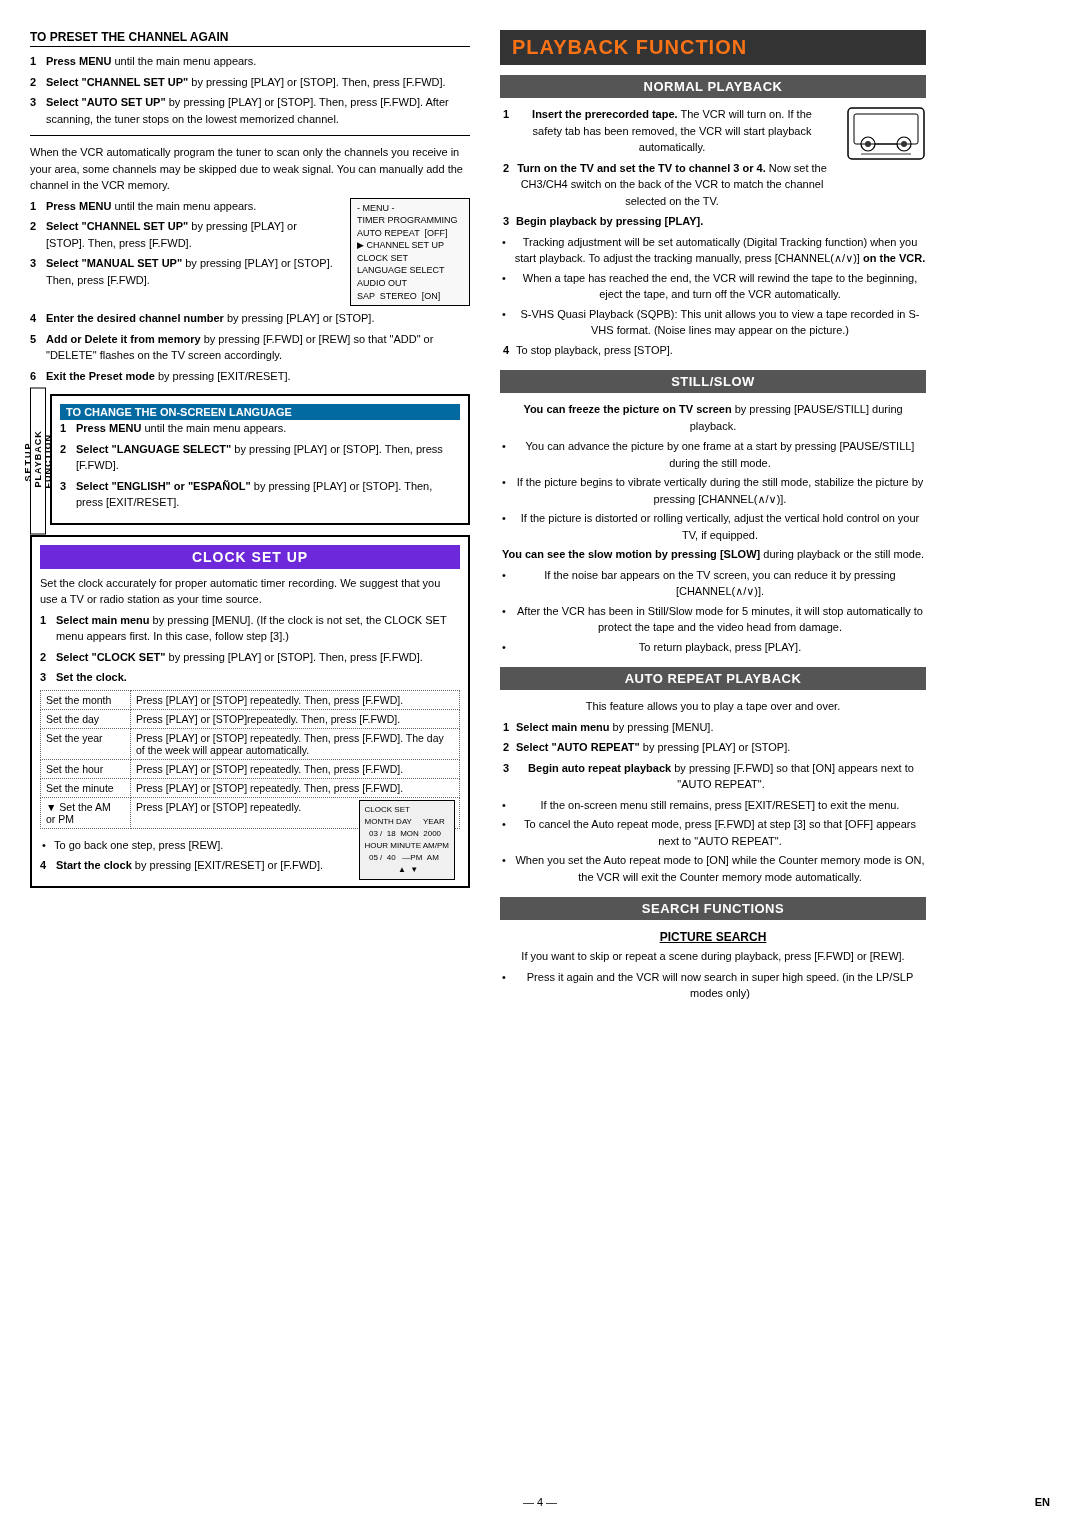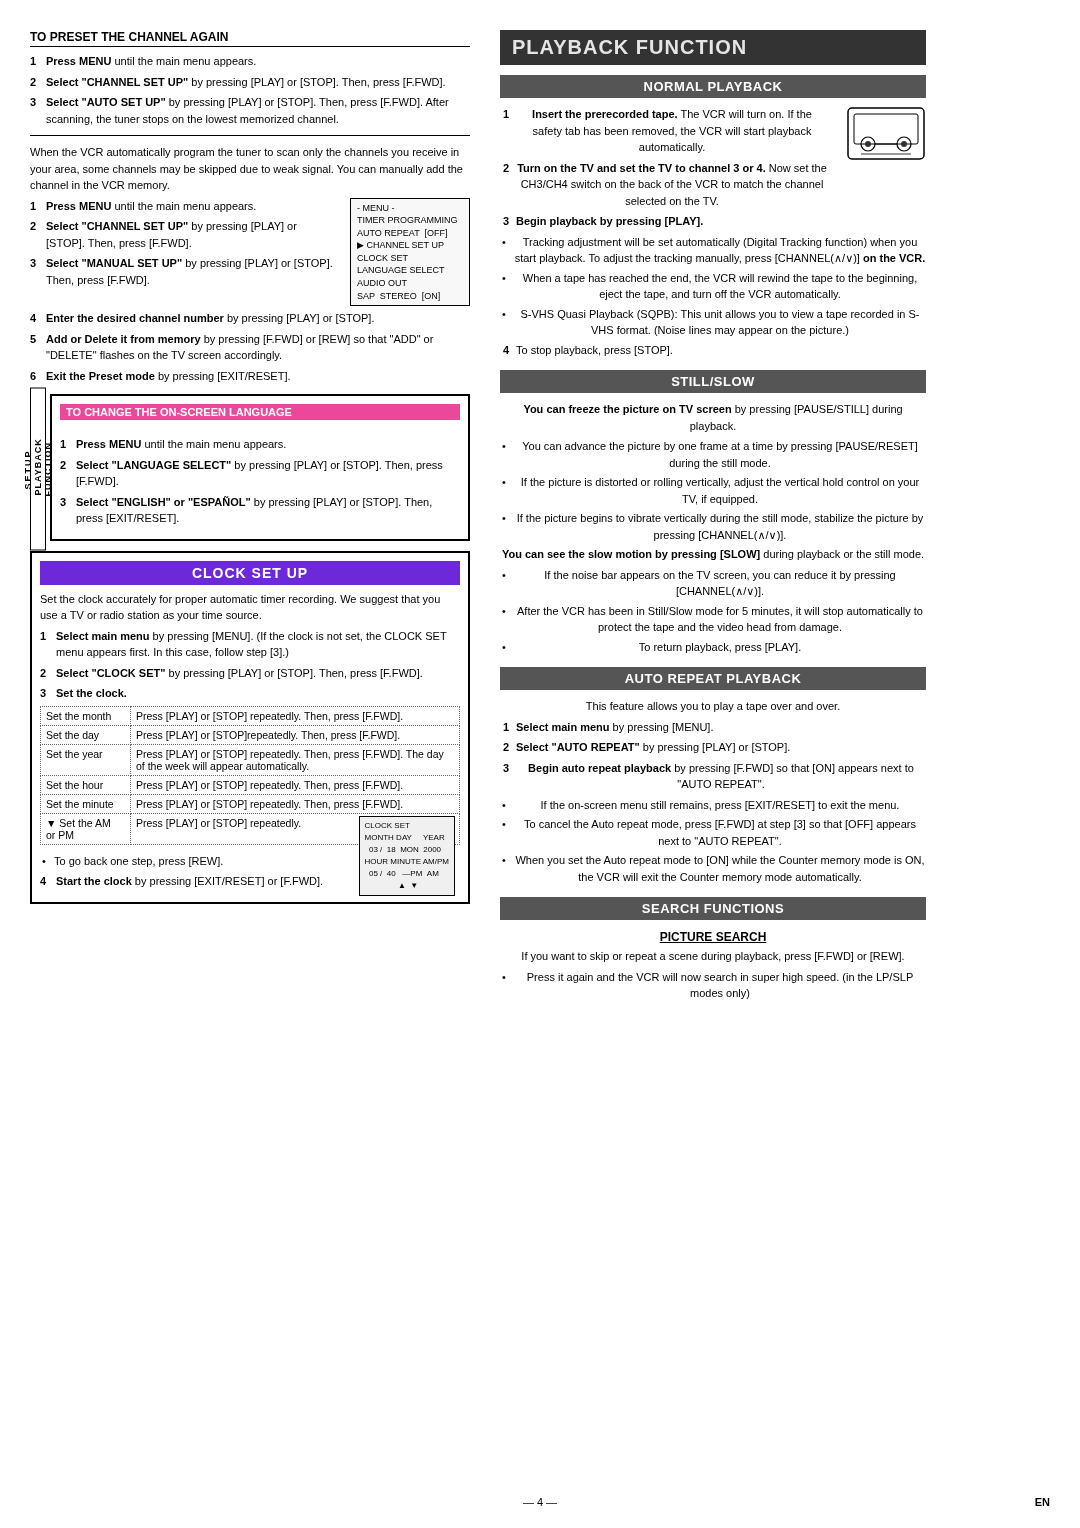--- a/index.html
+++ b/index.html
@@ -27,21 +27,21 @@
       padding-right: 20px;
       flex-shrink: 0;
     }
     .right-column {
       flex: 1;
       padding-left: 10px;
     }
     
     .section-title-bar {
       background: #333;
-      color: #e5e5e5;
+      color: #f97316;
       font-weight: bold;
       font-size: 20px;
       letter-spacing: 1px;
       padding: 6px 12px;
       margin-bottom: 10px;
     }
     .section-subtitle-bar {
       background: #555;
       color: #fff;
       font-weight: bold;
@@ -287,21 +287,21 @@
       </div>
     </div>
 
     <div style="display:flex; gap:0;">
       <div class="sidebar-vert">
         <span style="letter-spacing:2px;">SETUP</span>
         <span style="letter-spacing:1px; margin-top:4px;">PLAYBACK</span>
         <span style="letter-spacing:1px;">FUNCTION</span>
       </div>
       <div class="change-lang-box" style="flex:1;">
-        <div class="bold-title" style="background:#ec4899;color:#fff;padding:2px 6px;border-bottom:none;margin-bottom:16px;font-size:11px;">TO CHANGE THE ON-SCREEN LANGUAGE</div>
+        <div class="bold-title" style="background:#0369a1;color:#fff;padding:2px 6px;border-bottom:none;margin-bottom:0;font-size:11px;">TO CHANGE THE ON-SCREEN LANGUAGE</div>
         <div class="numbered-item">
           <span class="num">1</span>
           <span><b>Press MENU</b> until the main menu appears.</span>
         </div>
         <div class="numbered-item">
           <span class="num">2</span>
           <span><b>Select "LANGUAGE SELECT"</b> by pressing [PLAY] or [STOP]. Then, press [F.FWD].</span>
         </div>
         <div class="numbered-item">
           <span class="num">3</span>
@@ -416,23 +416,23 @@
       <div class="bullet-item">S-VHS Quasi Playback (SQPB): This unit allows you to view a tape recorded in S-VHS format. (Noise lines may appear on the picture.)</div>
       <div class="numbered-item">
         <span class="num">4</span>
         <span>To stop playback, press [STOP].</span>
       </div>
     </div>
 
     <div class="right-section">
       <div class="section-subtitle-bar">STILL/SLOW</div>
       <p class="body-text"><b>You can freeze the picture on TV screen</b> by pressing [PAUSE/STILL] during playback.</p>
-      <div class="bullet-item">You can advance the picture by one frame at a time by pressing [PAUSE/RESET] during the still mode.</div>
+      <div class="bullet-item">You can advance the picture by one frame at a start by pressing [PAUSE/STILL] during the still mode.</div>
+      <div class="bullet-item">If the picture begins to vibrate vertically during the still mode, stabilize the picture by pressing [CHANNEL(∧/∨)].</div>
       <div class="bullet-item">If the picture is distorted or rolling vertically, adjust the vertical hold control on your TV, if equipped.</div>
-      <div class="bullet-item">If the picture begins to vibrate vertically during the still mode, stabilize the picture by pressing [CHANNEL(∧/∨)].</div>
       <p class="body-text"><b>You can see the slow motion by pressing [SLOW]</b> during playback or the still mode.</p>
       <div class="bullet-item">If the noise bar appears on the TV screen, you can reduce it by pressing [CHANNEL(∧/∨)].</div>
       <div class="bullet-item">After the VCR has been in Still/Slow mode for 5 minutes, it will stop automatically to protect the tape and the video head from damage.</div>
       <div class="bullet-item">To return playback, press [PLAY].</div>
     </div>
 
     <div class="right-section">
       <div class="section-subtitle-bar">AUTO REPEAT PLAYBACK</div>
       <p class="body-text">This feature allows you to play a tape over and over.</p>
       <div class="numbered-item">

